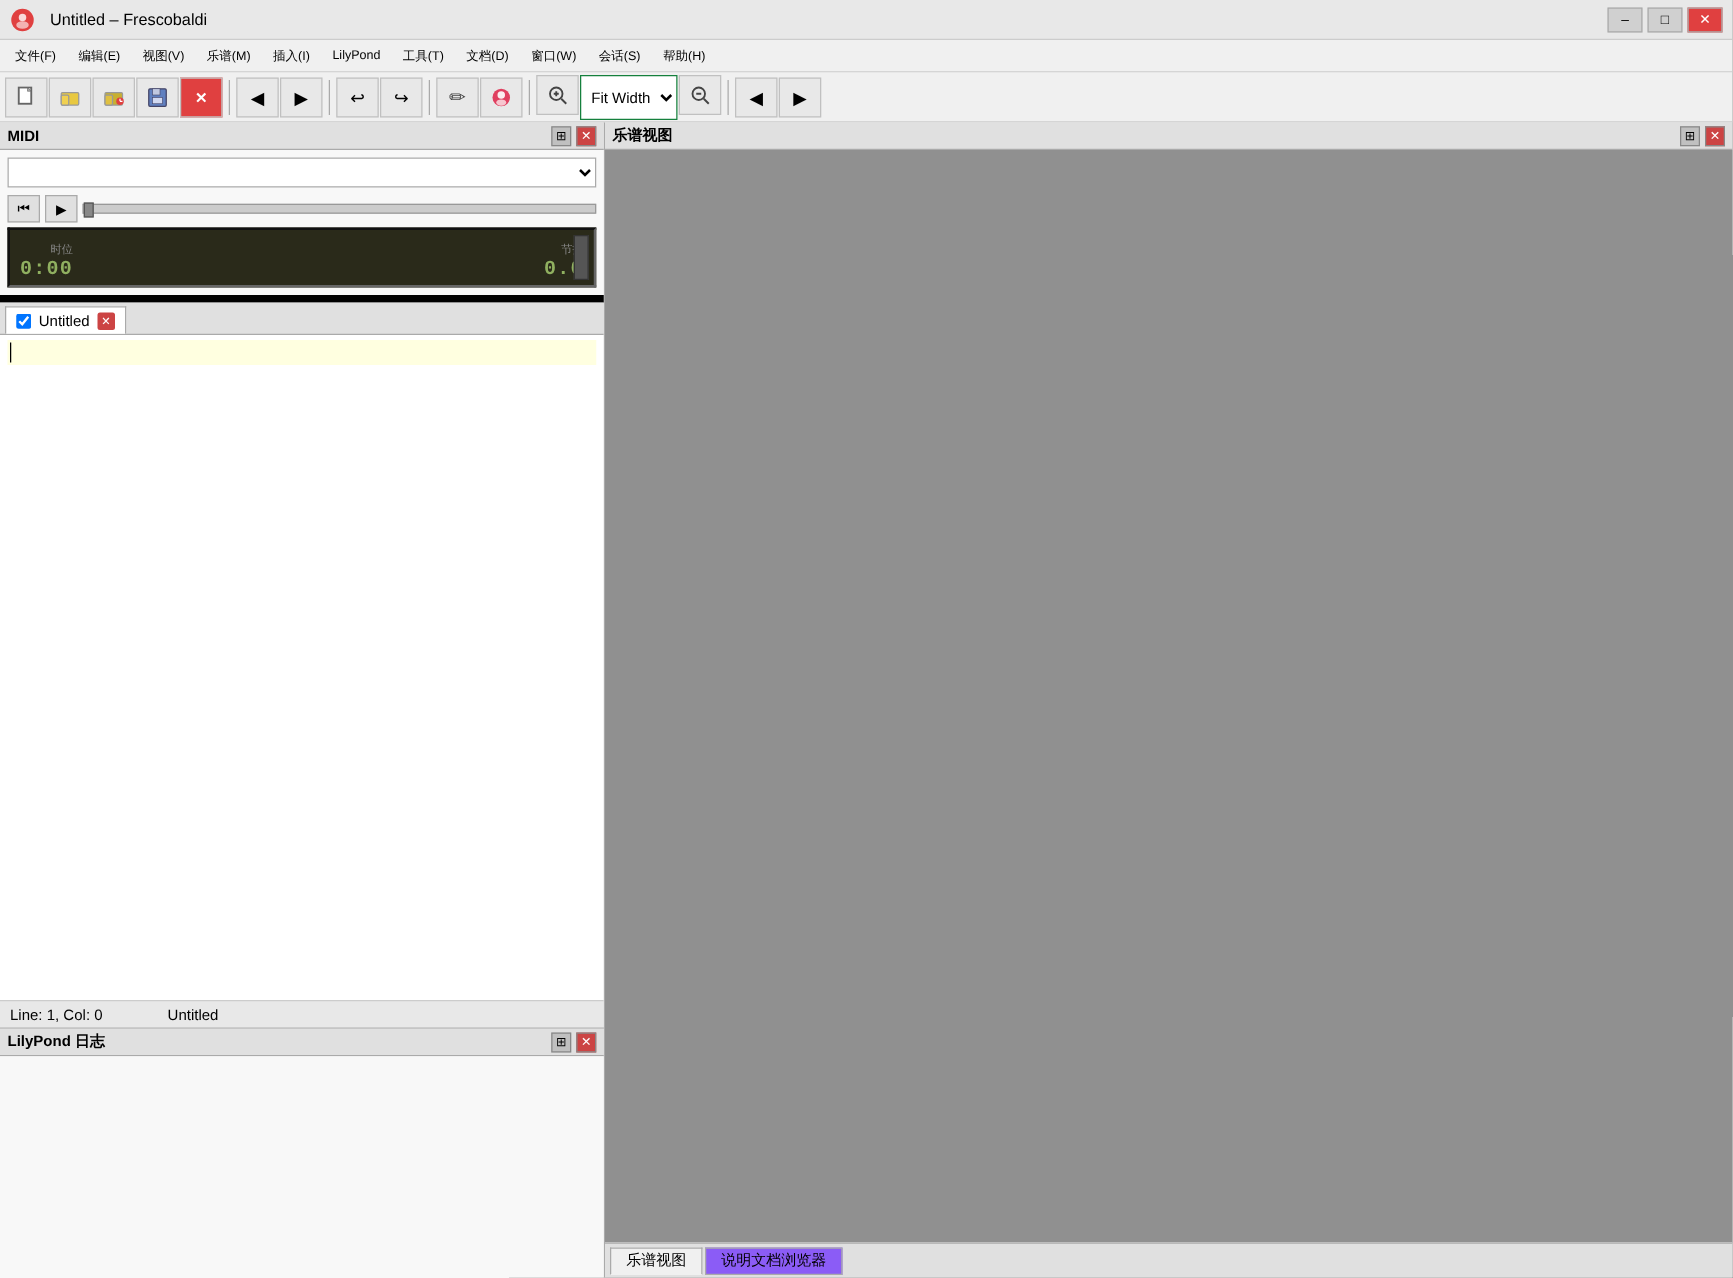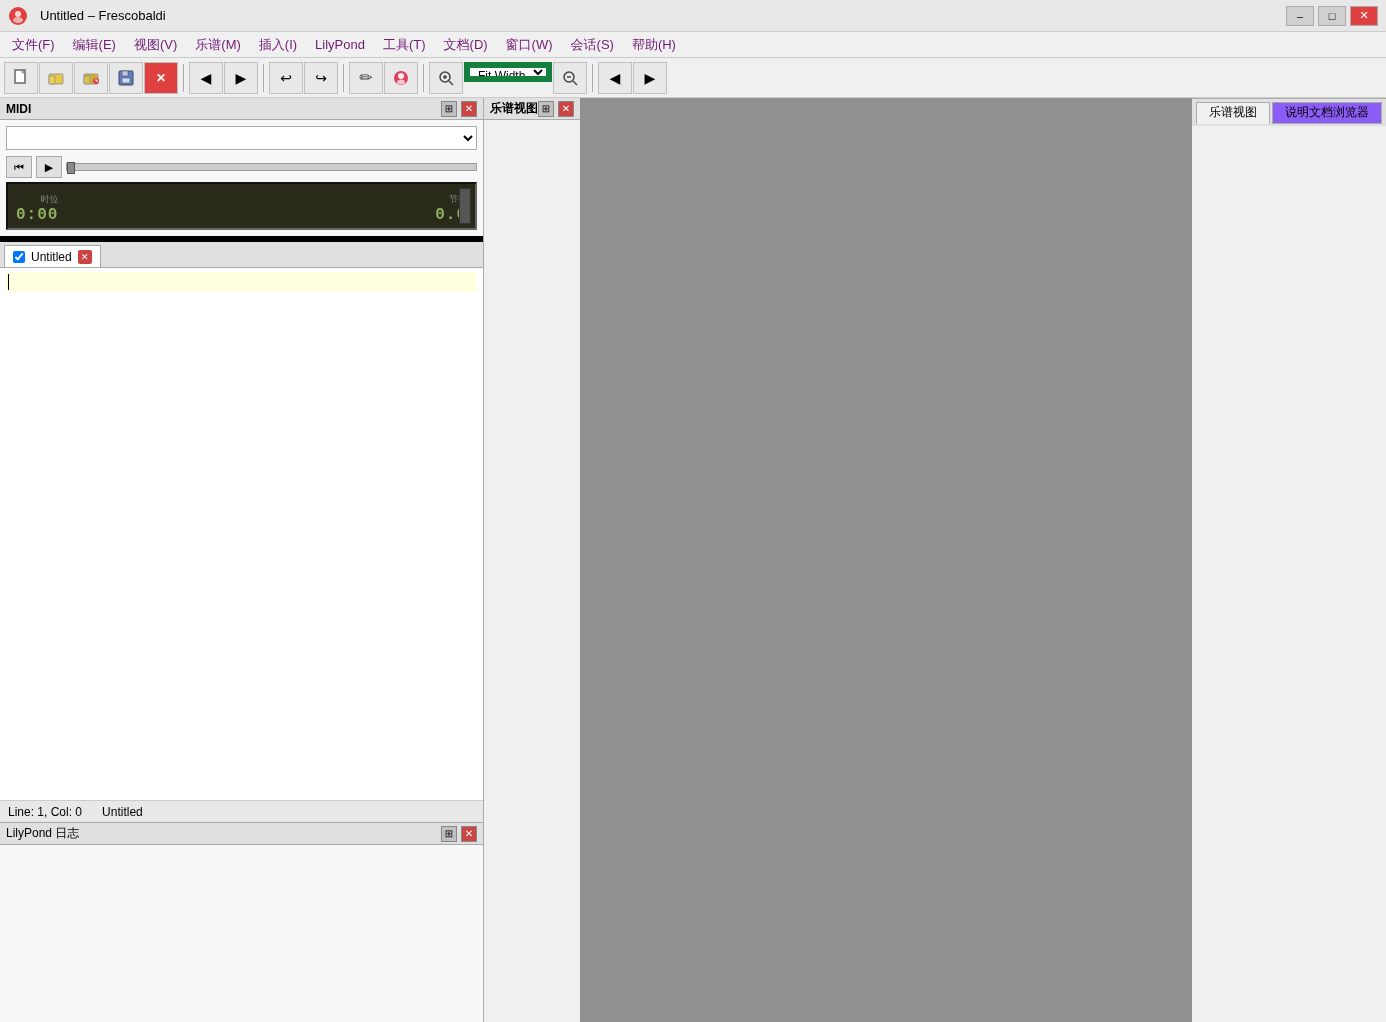--- a/index.html
+++ b/index.html
@@ -58,22 +58,22 @@
       align-items: center;
       background: #f0f0f0;
       height: 26px;
       padding: 0 4px;
       border-bottom: 1px solid #ccc;
       gap: 2px;
     }
     .menu-item {
       padding: 2px 8px;
       cursor: pointer;
-      font-size: 13px;
-      color: #701a75;
+      font-size: 10px;
+      color: #000000;
     }
 
     
     #toolbar {
       display: flex;
       align-items: center;
       background: #f0f0f0;
       height: 40px;
       padding: 0 4px;
       border-bottom: 1px solid #ccc;
@@ -94,24 +94,24 @@
       width: 1px;
       height: 28px;
       background: #aaa;
       margin: 0 3px;
     }
     .tb-group {
       display: flex;
       gap: 1px;
     }
     #zoom-select {
-      height: 20px;
+      height: 36px;
       font-size: 12px;
       padding: 0 4px;
-      border: 6px solid #15803d;
+      border: 1px solid #15803d;
       background: white;
     }
 
     
     #main-layout {
       display: flex;
       height: calc(1022px - 32px - 26px - 40px);
     }
 
     
@@ -317,57 +317,57 @@
       background: #000;
     }
     #status-bar {
       height: 22px;
       background: #e8e8e8;
       border-top: 1px solid #ccc;
       display: flex;
       align-items: center;
       padding: 0 8px;
       font-size: 12px;
-      gap: 20px;
+      gap: 52px;
     }
 
     
     #log-panel {
       height: 200px;
       border-top: 1px solid #aaa;
     }
     #log-header {
       display: flex;
       align-items: center;
       justify-content: space-between;
       background: #e0e0e0;
       height: 22px;
       padding: 0 6px;
       border-bottom: 1px solid #aaa;
     }
     #log-header-left {
       font-size: 12px;
-      font-weight: normal;
+      font-weight: bold;
     }
     #log-header-right {
       display: flex;
       gap: 4px;
     }
     #log-content {
       background: #f8f8f8;
       height: calc(200px - 22px);
       padding: 4px;
       overflow: auto;
     }
 
     
     #right-panel {
       flex: 1;
       display: flex;
-      flex-direction: row;
+      flex-direction: column;
     }
     #score-header {
       display: flex;
       align-items: center;
       justify-content: space-between;
       background: #e0e0e0;
       height: 22px;
       padding: 0 6px;
       border-bottom: 1px solid #aaa;
     }

